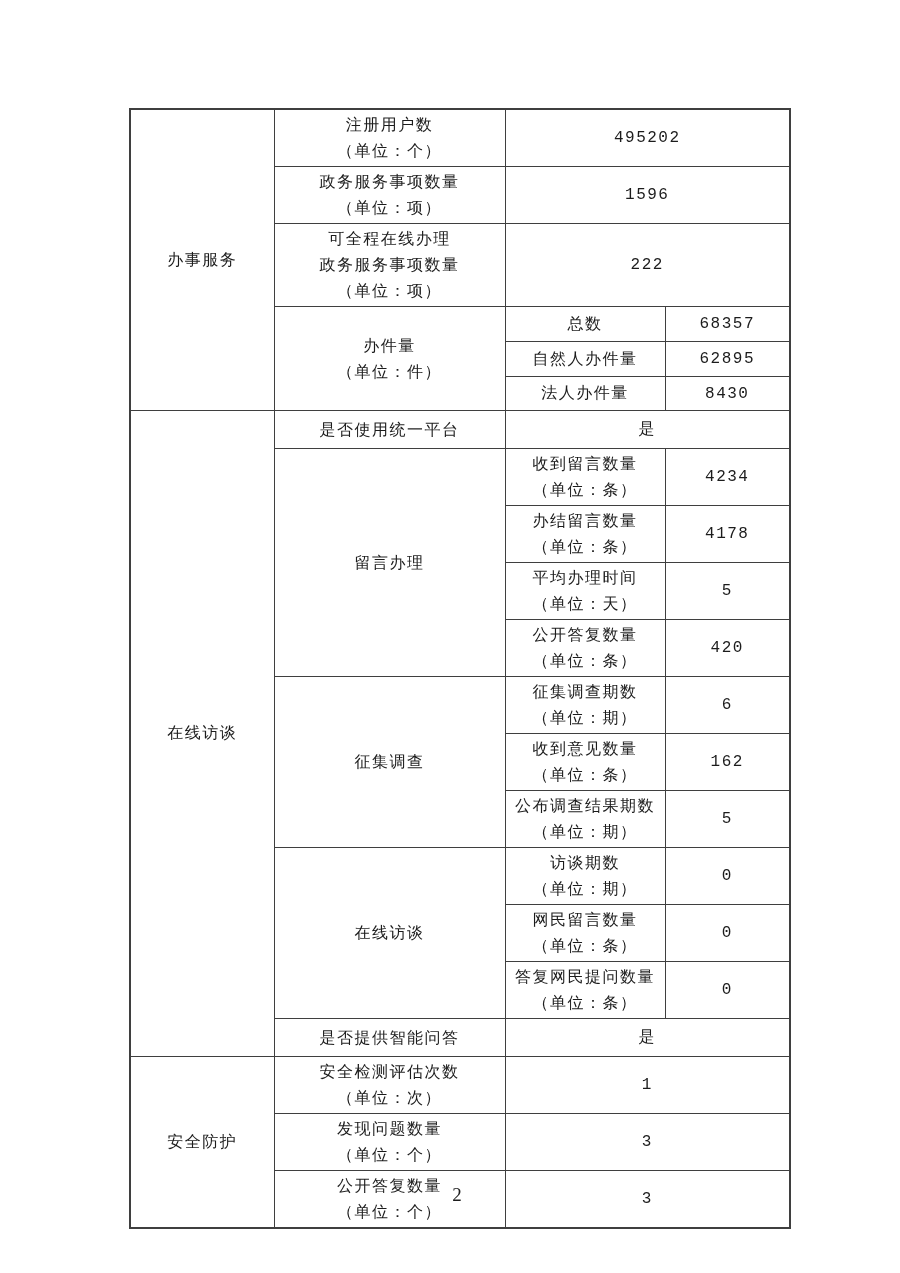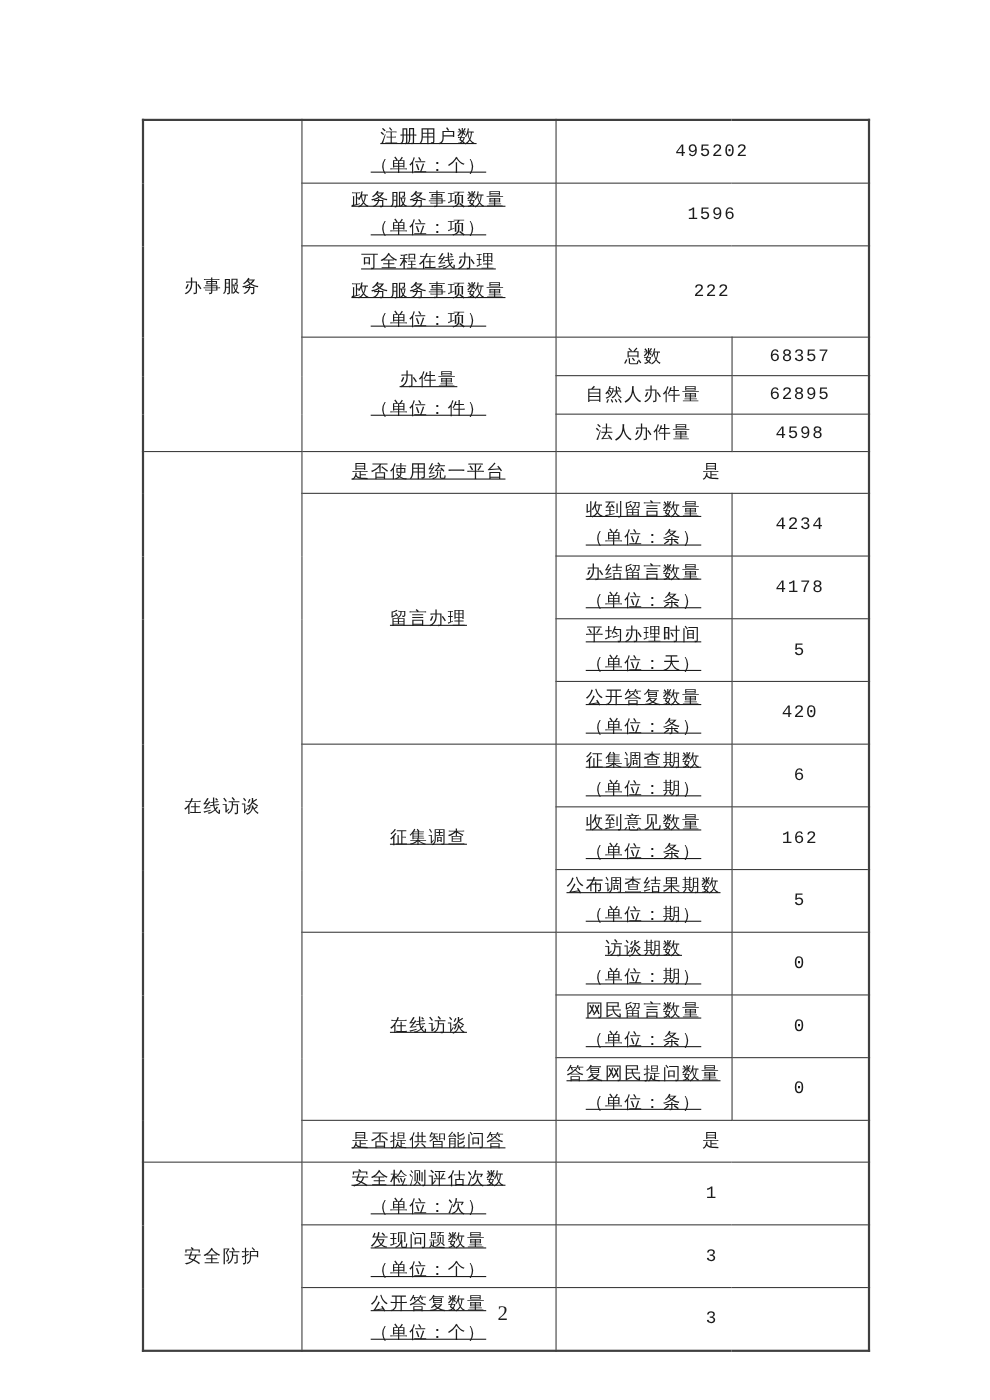--- a/index.html
+++ b/index.html
@@ -42,21 +42,21 @@
   
   tr.rh53 { height: 53px; }
   tr.rh51 { height: 51px; }
   tr.rh78 { height: 78px; }
   tr.rh35 { height: 35px; }
   tr.rh34 { height: 34px; }
   tr.rh38 { height: 38px; }
   tr.rh52 { height: 52px; }
   td.cat { letter-spacing: 2px; }
   td.cat-top { vertical-align: top; padding-top: 7px; }
-  td.lbl div { line-height: 26px; text-decoration: underline; }
+  td.lbl div { line-height: 26px; }
   td.num {
     font-size: 19px;
     letter-spacing: 0.5px;
     font-family: Liberation Mono, monospace;
   }
   td.cn { font-size: 16px; }
   .page-num {
     position: absolute;
     top: 1184px;
     left: 0;
@@ -112,21 +112,21 @@
         </td>
         <td>总数</td>
         <td class="num">68357</td>
       </tr>
       <tr class="rh35">
         <td>自然人办件量</td>
         <td class="num">62895</td>
       </tr>
       <tr class="rh34">
         <td>法人办件量</td>
-        <td class="num">4598</td>
+        <td class="num">8430</td>
       </tr>
 
       <tr class="rh38">
         <td class="cat" rowspan="12">在线访谈</td>
         <td class="lbl">
           <div>是否使用统一平台</div>
         </td>
         <td class="cn" colspan="2">是</td>
       </tr>
       <tr class="rh52">

